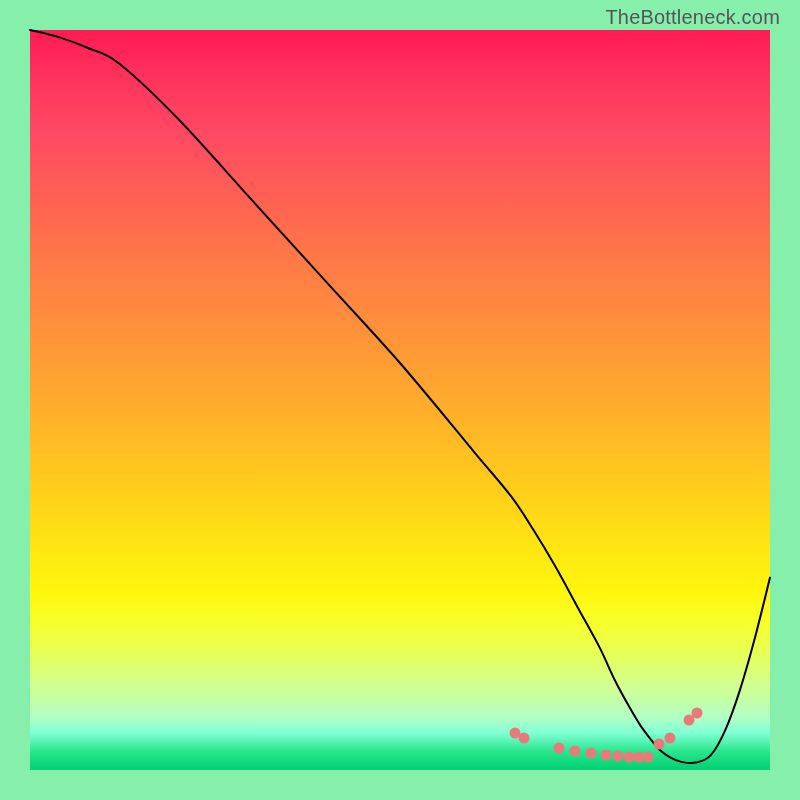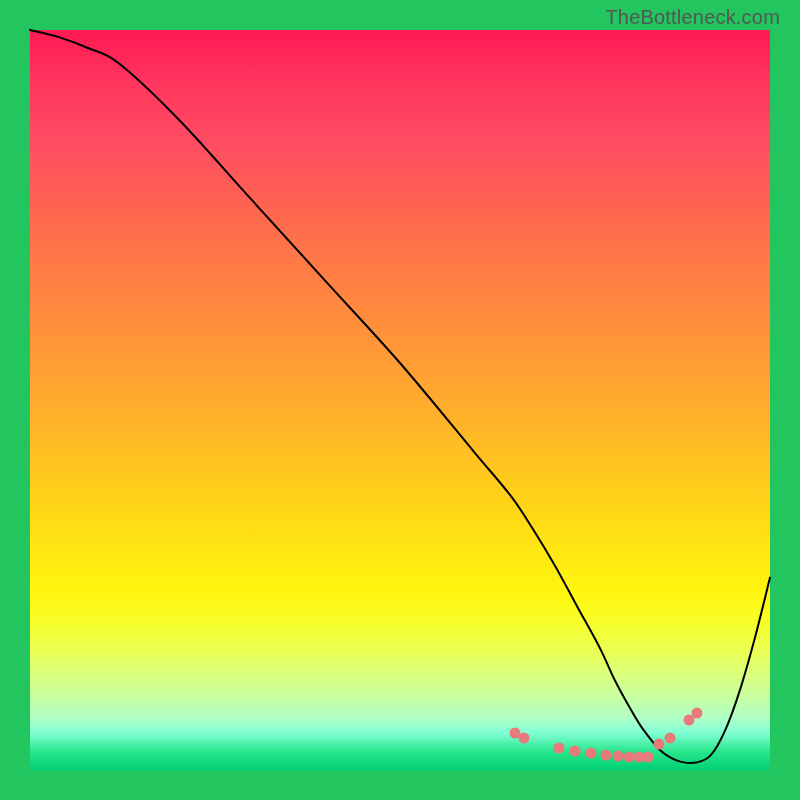--- a/index.html
+++ b/index.html
@@ -1,18 +1,18 @@
 <!DOCTYPE html>
 <html><head>
 <meta charset="utf-8">
 <style>
   * { margin: 0; padding: 0; box-sizing: border-box; }
   html, body { width: 800px; height: 800px; overflow: hidden; }
   body { font-family: Arial, Helvetica, sans-serif; }
-  .wrap { position: relative; width: 800px; height: 800px; background: #22c55e; }
+  .wrap { position: relative; width: 800px; height: 800px; background: #86efac; }
   .plot {
     position: absolute;
     left: 30px;
     top: 30px;
     width: 740px;
     height: 740px;
     background: linear-gradient(to bottom,
       #ff1a53 0%,
       #ff355e 7%,
       #ff4c62 15%,

